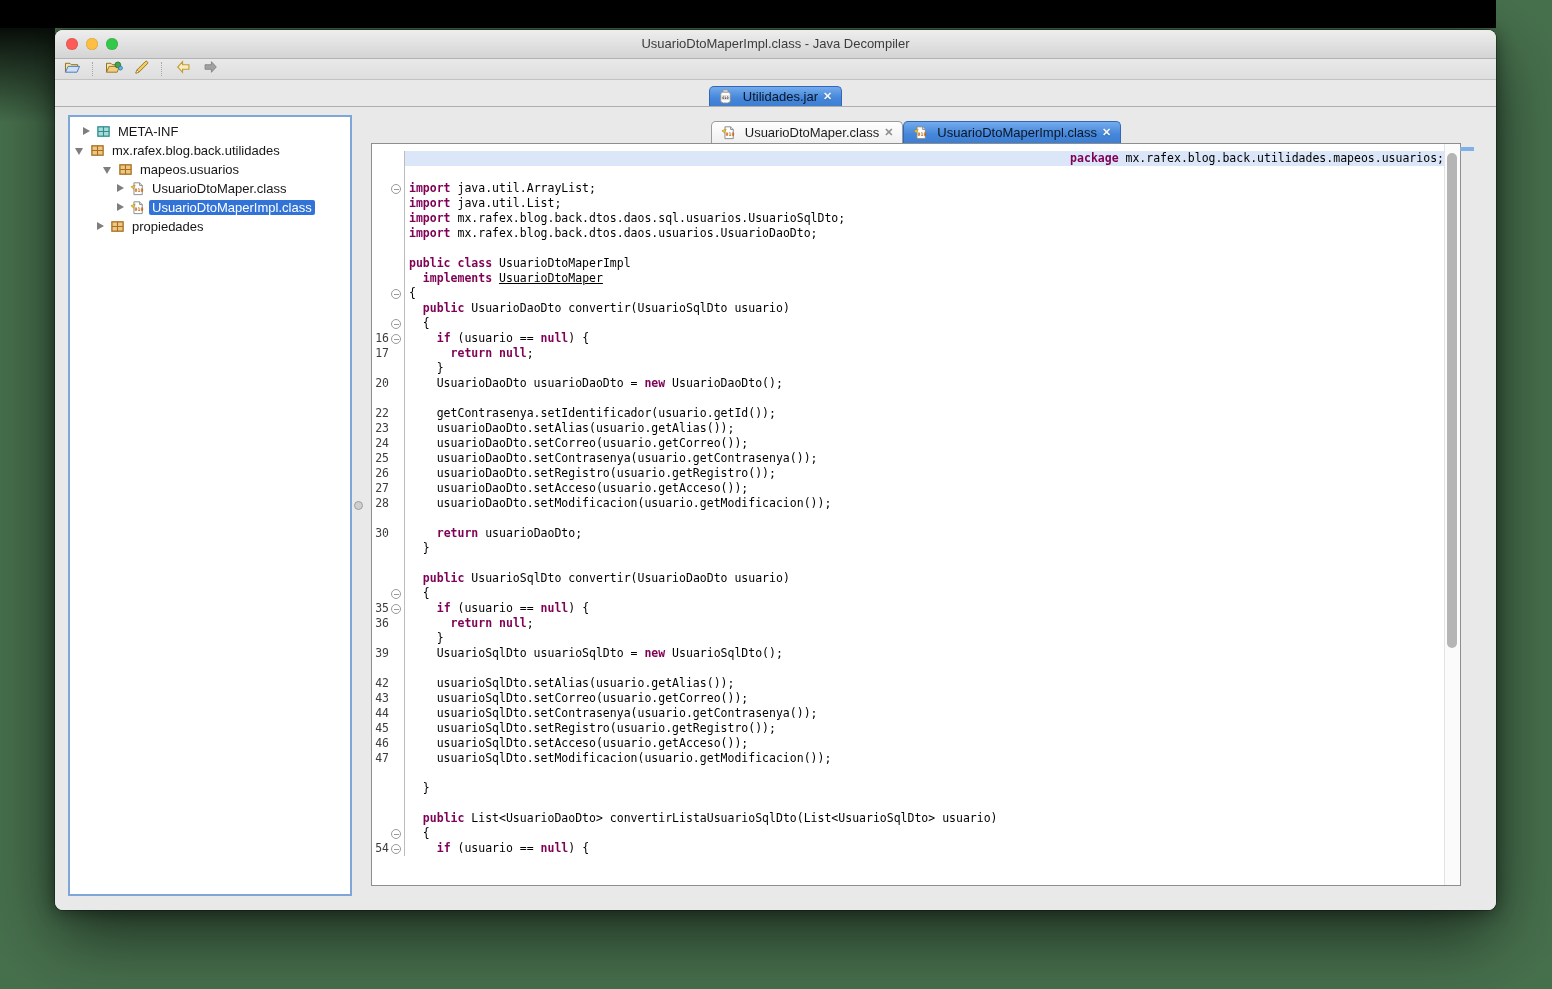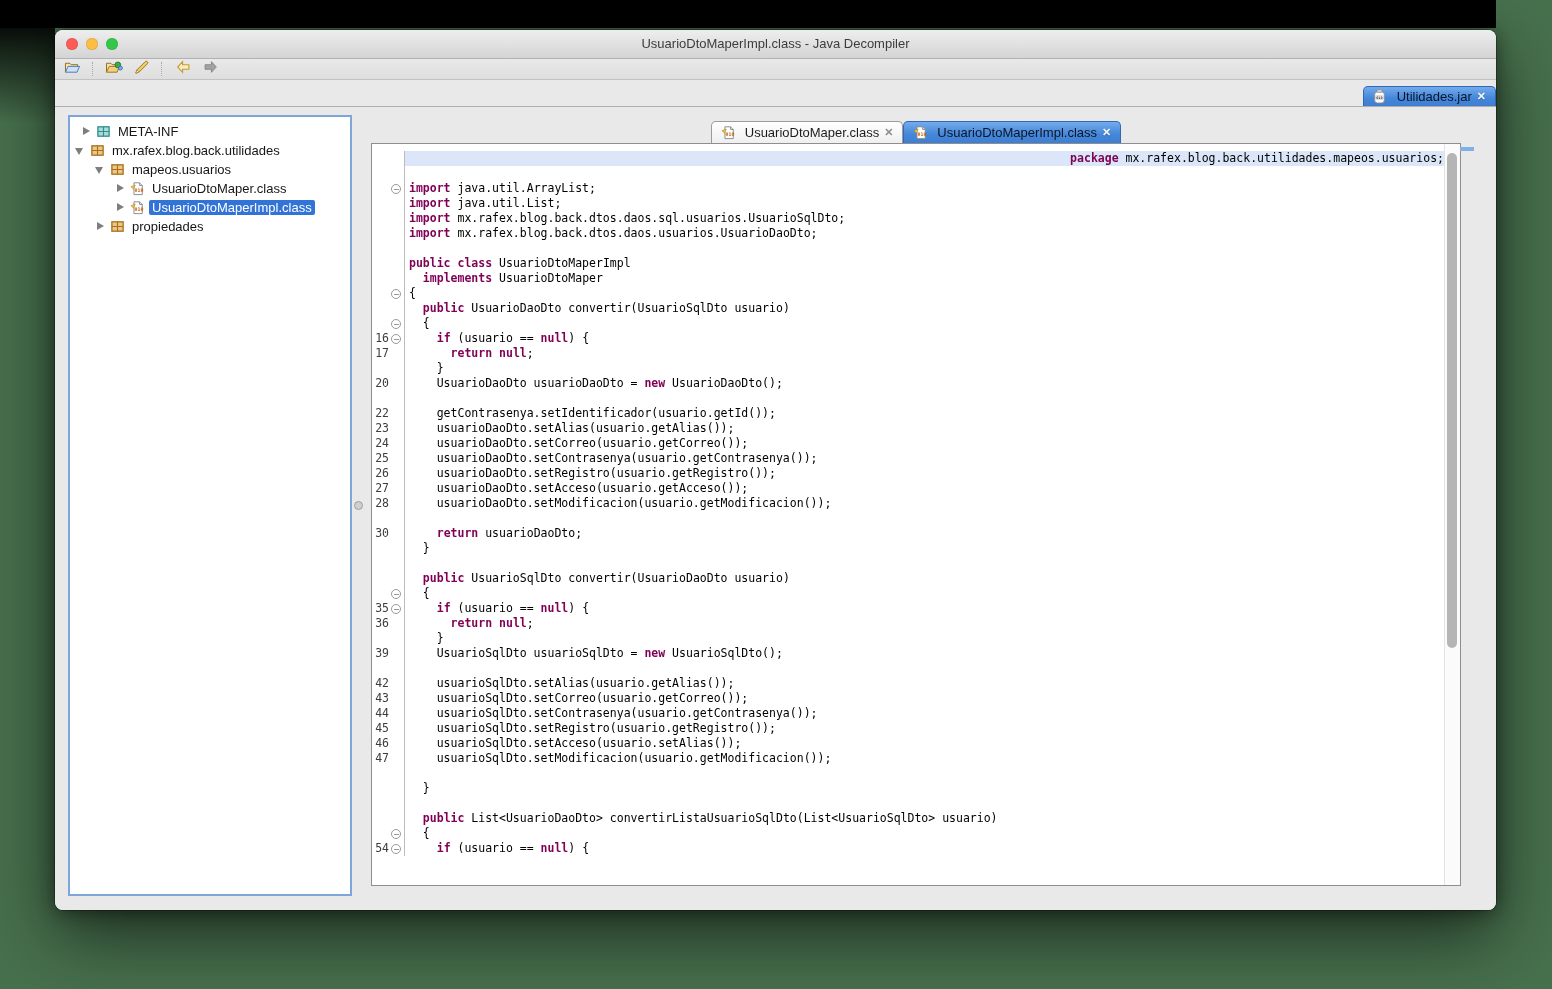--- a/index.html
+++ b/index.html
@@ -19,21 +19,21 @@
   .light.red{background:#fc5b57;}.light.yellow{background:#fdbe41;}.light.green{background:#34c84a;}
   .title{position:absolute;left:0;right:0;top:0;height:32px;line-height:28px;text-align:center;
          font-size:13px;color:#3c3c3c;}
   
   .toolbar{height:20px;background:linear-gradient(#e9e9e9,#dedede);border-bottom:1px solid #c2c2c2;
            display:flex;align-items:center;padding-left:8px;gap:9px;}
   .tool-btn{width:18px;height:17px;display:flex;align-items:center;justify-content:center;}
   .tsep{width:1px;height:14px;border-left:1px dotted #a8a8a8;margin:0 2px;}
   
   .jar-strip{height:26px;background:#e9e9e9;border-bottom:1px solid #aeaeae;
-             display:flex;justify-content:flex-end;align-items:flex-end;}
+             display:flex;justify-content:center;align-items:flex-end;}
   .tab{display:flex;align-items:center;gap:5px;height:20px;padding:0 9px;
        border:1px solid #9b9b9b;border-bottom:none;border-radius:5px 5px 0 0;
        font-size:13px;box-sizing:border-box;}
   .tab.active{background:linear-gradient(#74abec,#4486da 60%,#3f7fd2);border-color:#3068b8;color:#0a1626;}
   .tab.inactive{background:linear-gradient(#ffffff,#efefef);color:#1c1c1c;}
   .tab .close{font-size:11px;font-weight:bold;line-height:1;cursor:default;}
   .tab.active .close{color:#f2f6fc;text-shadow:0 1px 1px rgba(0,0,0,.25);}
   .tab.inactive .close{color:#8f8f8f;}
   
   .content{position:relative;height:805px;background:#e9e9e9;}
@@ -61,21 +61,21 @@
         font-size:11.5px;white-space:pre;}
   .ln{flex:0 0 15px;text-align:right;color:#3d3d3d;padding-left:2px;}
   .foldc{flex:0 0 14px;position:relative;}
   .fold-icon{position:absolute;left:2px;top:3px;width:8px;height:8px;border:1px solid #9a9a9a;
              border-radius:50%;background:#fff;}
   .fold-icon:after{content:"";position:absolute;left:1.5px;top:3.5px;width:5px;height:1px;background:#9a9a9a;}
   .gsep{flex:0 0 1px;background:#bcbcbc;margin-left:1px;}
   .lcode{flex:1;padding-left:4px;color:#000;}
   .line.hl .lcode{background:#dbe7f8;text-align:right;}
   .k{color:#7f0055;font-weight:bold;}
-  .u{}
+  .u{text-decoration:underline;}
   .vscroll{flex:0 0 15px;background:#fbfbfb;border-left:1px solid #e3e3e3;position:relative;}
   .vthumb{position:absolute;left:2px;top:9px;width:10px;height:495px;background:#b5b5b5;border-radius:5px;}
   .ruler-mark{position:absolute;left:1405px;top:40px;width:14px;height:4px;background:#7fb0e8;}
 </style>
 </head>
 <body>
 
 <div class="stage">
   <div class="menubar"></div>
   <div class="tl-shadow"></div>
@@ -159,21 +159,21 @@
               <span class="tri-d"></span>
             </span>
             <span class="ticon">
               <svg width="15" height="15" viewBox="0 0 16 16">
                 <rect x="2" y="3" width="12" height="10" fill="#eec686" stroke="#a8701e" stroke-width="1.4"></rect>
                 <path d="M8 3 V13 M2 8 H14" stroke="#a8701e" stroke-width="1.2" fill="none"></path>
               </svg>
             </span>
             <span class="tlabel">mx.rafex.blog.back.utilidades</span>
           </div>
-          <div class="tree-row" style="padding-left: 22px;">
+          <div class="tree-row" style="padding-left: 30px;">
             <span class="tw">
               <span class="tri-d"></span>
             </span>
             <span class="ticon">
               <svg width="15" height="15" viewBox="0 0 16 16">
                 <rect x="2" y="3" width="12" height="10" fill="#eec686" stroke="#a8701e" stroke-width="1.4"></rect>
                 <path d="M8 3 V13 M2 8 H14" stroke="#a8701e" stroke-width="1.2" fill="none"></path>
               </svg>
             </span>
             <span class="tlabel">mapeos.usuarios</span>
@@ -282,21 +282,21 @@
             <div class="line"><span class="ln"></span><span class="foldc"><span class="fold-icon"></span></span><span class="gsep"></span><span class="lcode"><span class="p">  {</span></span></div>
             <div class="line"><span class="ln">35</span><span class="foldc"><span class="fold-icon"></span></span><span class="gsep"></span><span class="lcode"><span class="p">    </span><span class="k">if</span><span class="p"> (usuario == </span><span class="k">null</span><span class="p">) {</span></span></div>
             <div class="line"><span class="ln">36</span><span class="foldc"></span><span class="gsep"></span><span class="lcode"><span class="p">      </span><span class="k">return</span><span class="p"> </span><span class="k">null</span><span class="p">;</span></span></div>
             <div class="line"><span class="ln"></span><span class="foldc"></span><span class="gsep"></span><span class="lcode"><span class="p">    }</span></span></div>
             <div class="line"><span class="ln">39</span><span class="foldc"></span><span class="gsep"></span><span class="lcode"><span class="p">    UsuarioSqlDto usuarioSqlDto = </span><span class="k">new</span><span class="p"> UsuarioSqlDto();</span></span></div>
             <div class="line"><span class="ln"></span><span class="foldc"></span><span class="gsep"></span><span class="lcode"></span></div>
             <div class="line"><span class="ln">42</span><span class="foldc"></span><span class="gsep"></span><span class="lcode"><span class="p">    usuarioSqlDto.setAlias(usuario.getAlias());</span></span></div>
             <div class="line"><span class="ln">43</span><span class="foldc"></span><span class="gsep"></span><span class="lcode"><span class="p">    usuarioSqlDto.setCorreo(usuario.getCorreo());</span></span></div>
             <div class="line"><span class="ln">44</span><span class="foldc"></span><span class="gsep"></span><span class="lcode"><span class="p">    usuarioSqlDto.setContrasenya(usuario.getContrasenya());</span></span></div>
             <div class="line"><span class="ln">45</span><span class="foldc"></span><span class="gsep"></span><span class="lcode"><span class="p">    usuarioSqlDto.setRegistro(usuario.getRegistro());</span></span></div>
-            <div class="line"><span class="ln">46</span><span class="foldc"></span><span class="gsep"></span><span class="lcode"><span class="p">    usuarioSqlDto.setAcceso(usuario.setAlias());</span></span></div>
+            <div class="line"><span class="ln">46</span><span class="foldc"></span><span class="gsep"></span><span class="lcode"><span class="p">    usuarioSqlDto.setAcceso(usuario.getAcceso());</span></span></div>
             <div class="line"><span class="ln">47</span><span class="foldc"></span><span class="gsep"></span><span class="lcode"><span class="p">    usuarioSqlDto.setModificacion(usuario.getModificacion());</span></span></div>
             <div class="line"><span class="ln"></span><span class="foldc"></span><span class="gsep"></span><span class="lcode"></span></div>
             <div class="line"><span class="ln"></span><span class="foldc"></span><span class="gsep"></span><span class="lcode"><span class="p">  }</span></span></div>
             <div class="line"><span class="ln"></span><span class="foldc"></span><span class="gsep"></span><span class="lcode"></span></div>
             <div class="line"><span class="ln"></span><span class="foldc"></span><span class="gsep"></span><span class="lcode"><span class="p">  </span><span class="k">public</span><span class="p"> List&lt;UsuarioDaoDto&gt; convertirListaUsuarioSqlDto(List&lt;UsuarioSqlDto&gt; usuario)</span></span></div>
             <div class="line"><span class="ln"></span><span class="foldc"><span class="fold-icon"></span></span><span class="gsep"></span><span class="lcode"><span class="p">  {</span></span></div>
             <div class="line"><span class="ln">54</span><span class="foldc"><span class="fold-icon"></span></span><span class="gsep"></span><span class="lcode"><span class="p">    </span><span class="k">if</span><span class="p"> (usuario == </span><span class="k">null</span><span class="p">) {</span></span></div>
           </div>
         <div class="vscroll">
           <div class="vthumb"></div>

